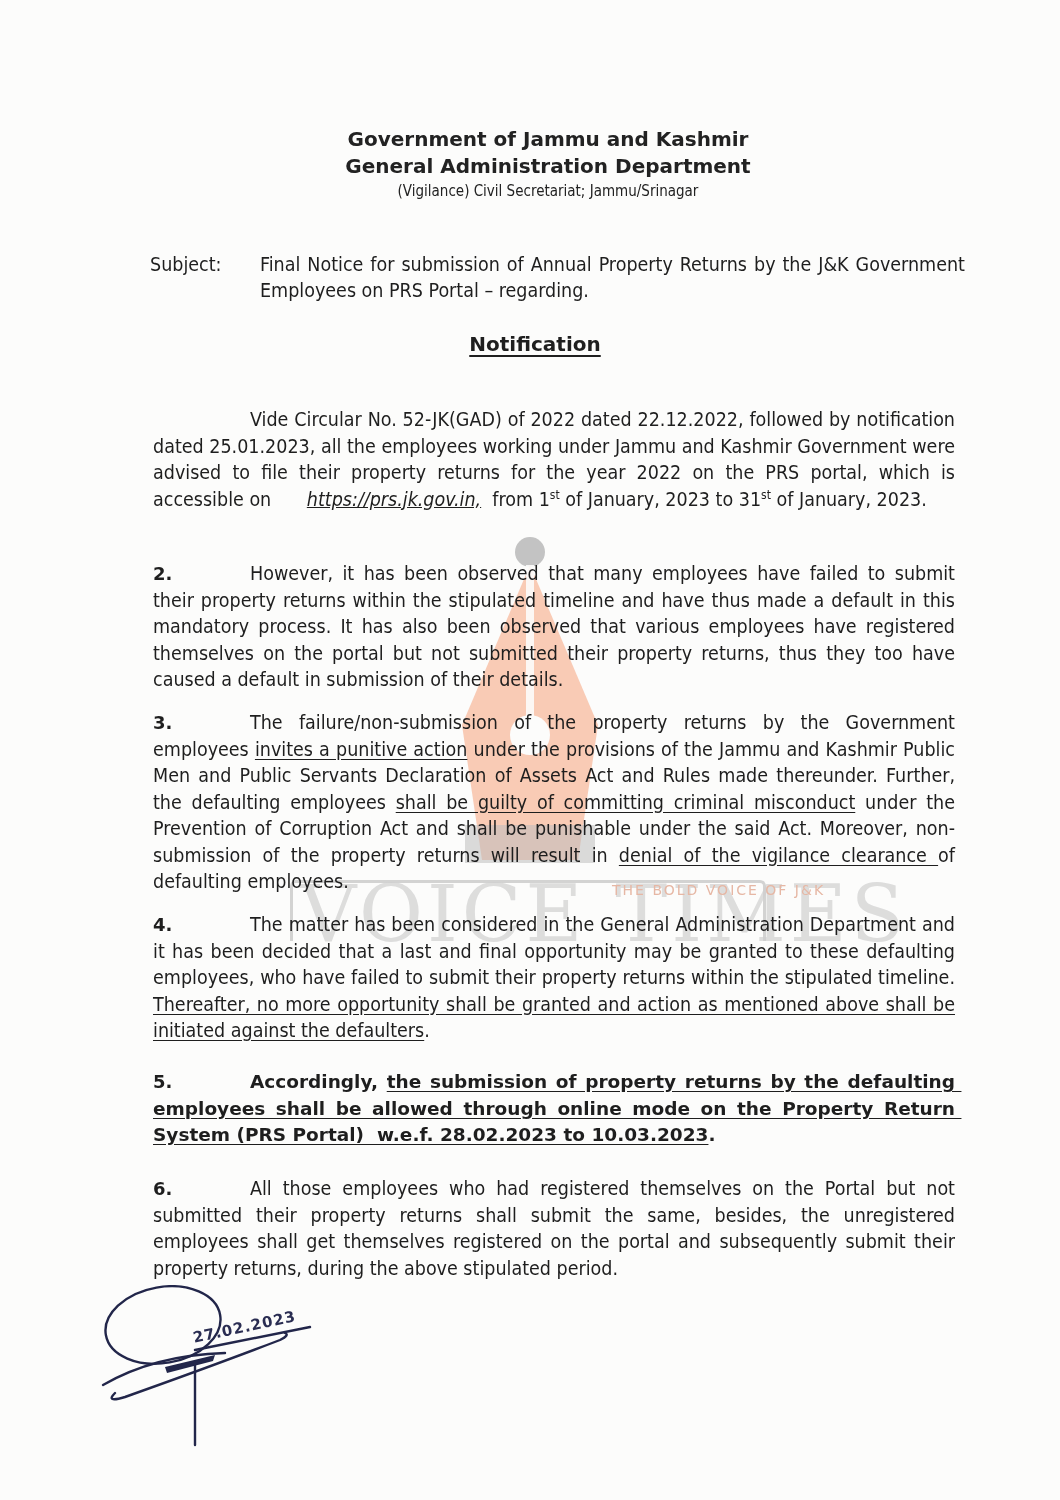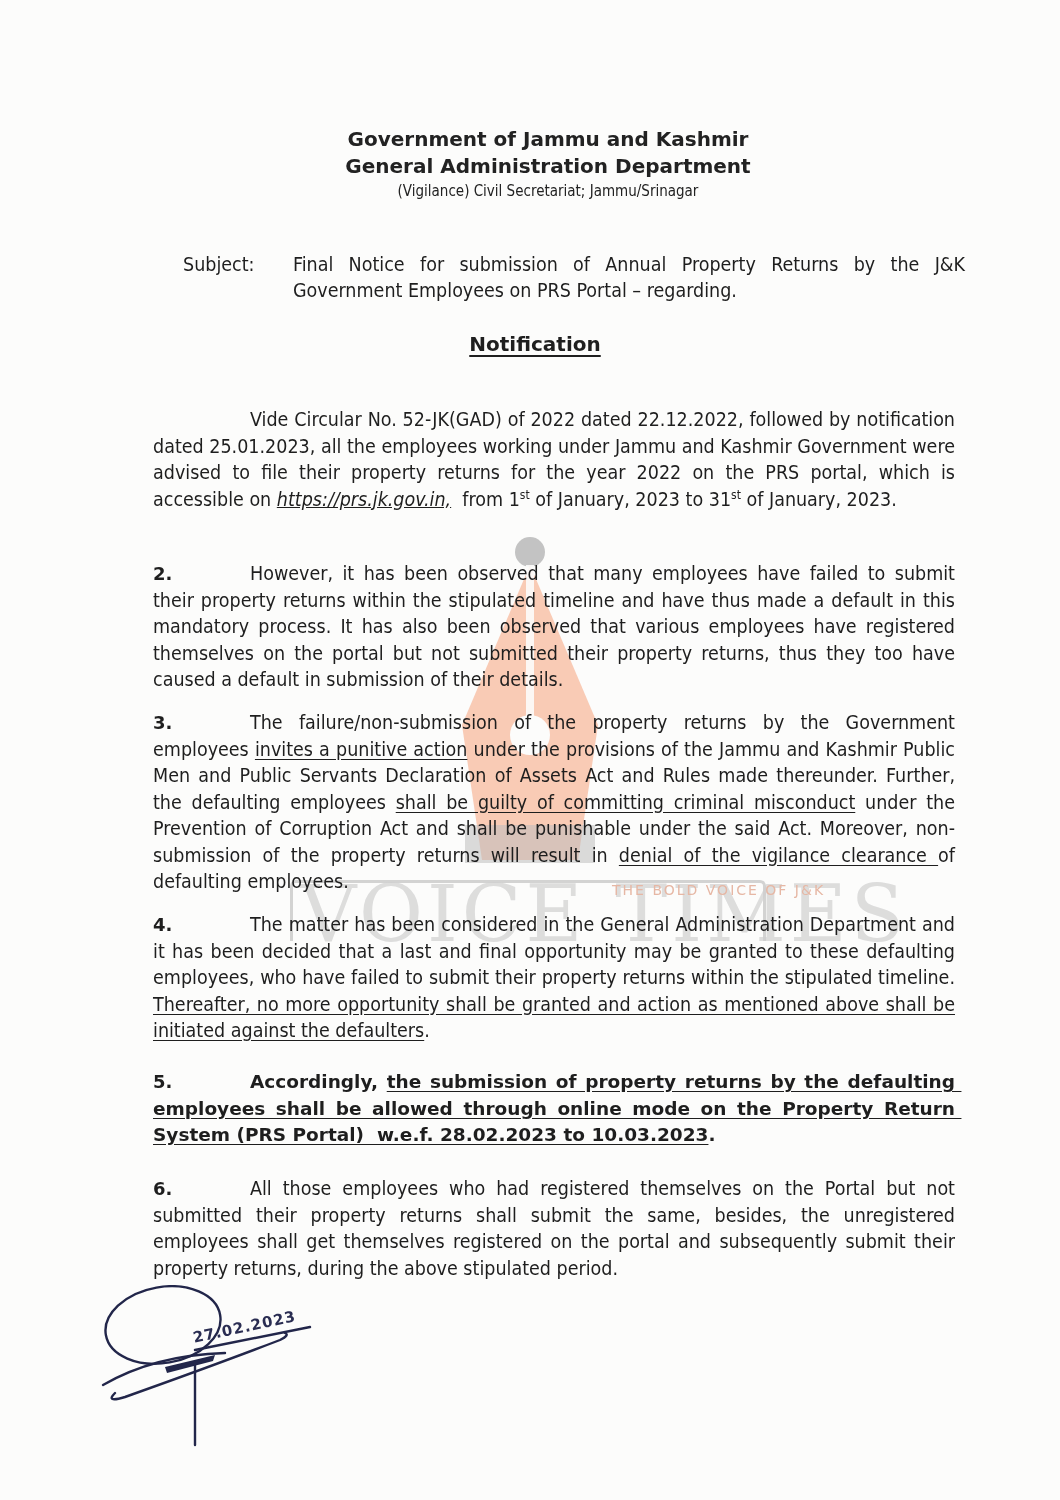--- a/index.html
+++ b/index.html
@@ -25,33 +25,33 @@
     .wm-tag { left: 612px; top: 882px; font-size: 14px; letter-spacing: 2px;
       color: #e6b7a4; font-family: "DejaVu Sans", sans-serif; }
 
     .content { position: absolute; z-index: 1; }
 
     .hdr { left: 0; width: 1096px; top: 126px; text-align: center; }
     .hdr .l1, .hdr .l2 { font-family: "DejaVu Sans", sans-serif; font-weight: bold; font-size: 20px; line-height: 27px; color: #222; }
     .hdr .l3 { font-size: 15px; line-height: 22px; color: #222; }
 
     .subject { left: 150px; top: 252px; width: 815px; font-size: 19.5px; line-height: 26px; display: flex; }
-    .subject .lbl { width: 110px; flex: none; margin-left: 33px; }
+    .subject .lbl { width: 110px; flex: none; }
     .subject .txt { flex: 1; text-align: justify; }
 
     .title { left: 0; width: 1070px; top: 332px; text-align: center; }
     .title span { font-family: "DejaVu Sans", sans-serif; font-weight: bold; font-size: 20px;
       text-decoration: underline; text-decoration-thickness: 2px; text-underline-offset: 4px; color: #1f1f1f; }
 
     .para { left: 153px; width: 802px; font-size: 19.5px; line-height: 26.5px;
       text-align: justify; text-align-last: left; }
     .num { font-weight: bold; display: inline-block; width: 97px; font-family: "DejaVu Sans", sans-serif; font-size: 18px; }
     .indent { display: inline-block; width: 97px; }
     .u { text-decoration: underline; text-underline-offset: 3px; }
-    .link { font-style: italic; text-decoration: underline; color: #1e1e1e; }
+    .link { font-style: italic; text-decoration: underline; color: #1e1e1e; margin-left: 30px; }
     sup { font-size: 12px; line-height: 0; }
     .p5 { font-family: "DejaVu Sans", sans-serif; font-weight: bold; font-size: 18.5px; line-height: 26.5px; }
 
     .sig { left: 95px; top: 1285px; width: 260px; height: 170px; }
     .sig-date { position: absolute; left: 192px; top: 1318px; z-index: 2; font-family: "DejaVu Sans", sans-serif;
       font-size: 15px; color: #2a2d52; transform: rotate(-12deg); font-weight: bold; letter-spacing: 1px; }
   </style>
 </head>
 <body>
 

